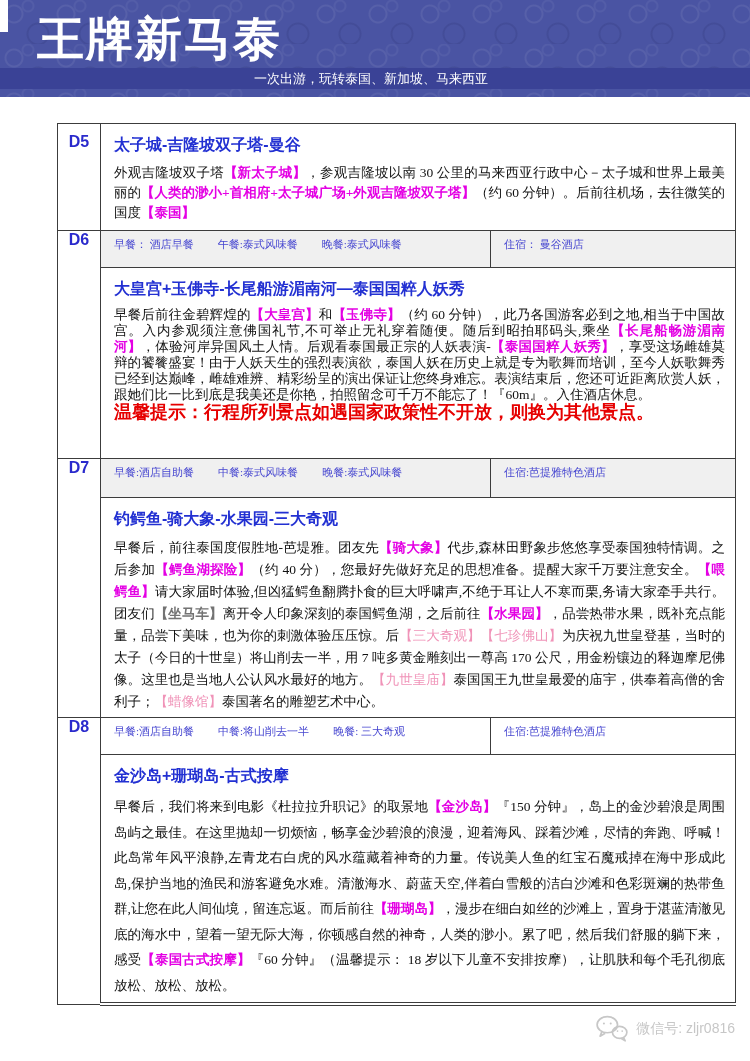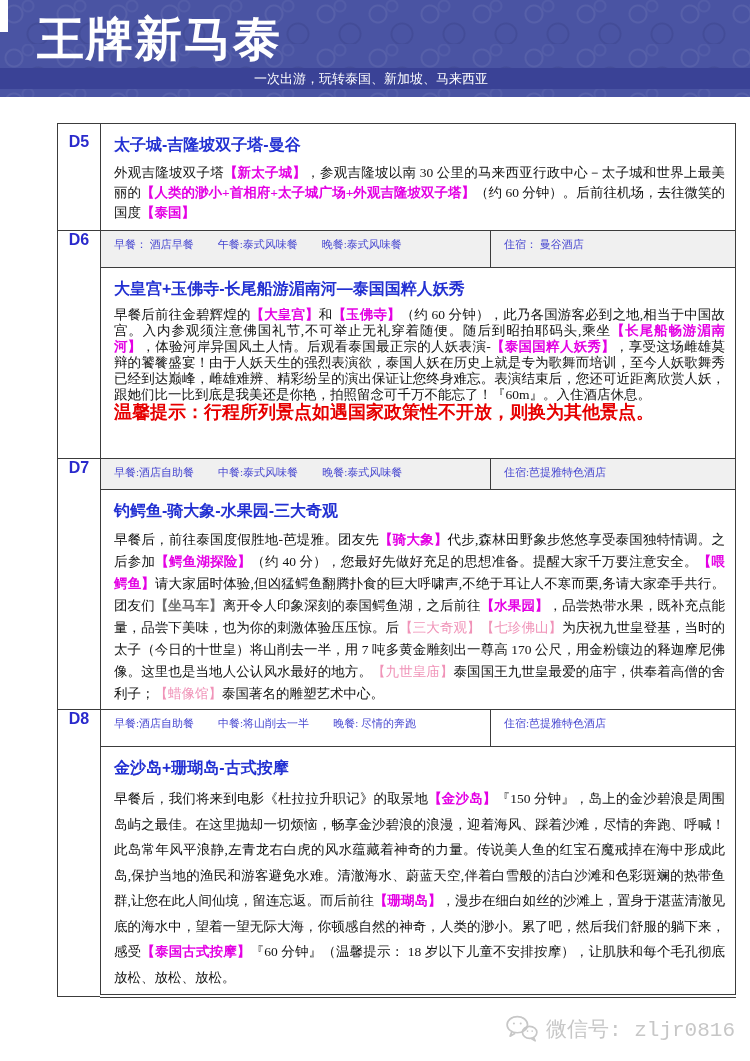--- a/index.html
+++ b/index.html
@@ -45,21 +45,21 @@
   .seg-black-bold{color:#737373;font-weight:bold;}
   .note{color:var(--red);font-weight:bold;font-size:18px;margin-top:1px;}
   td.meals,td.lodging{vertical-align:middle;color:var(--meal-blue);font-size:11px;padding:6px 4px 6px 13px;}
   tr.shaded td.meals,tr.shaded td.lodging{background:var(--shade);}
   .meal-item{margin-right:24px;white-space:nowrap;}
   tr.last-row td{border-bottom:4px double var(--border-c);}
 
   
   .watermark{position:absolute;right:15px;top:1014px;display:flex;align-items:center;gap:7px;
     color:var(--watermark);text-shadow:1px 1px 0 #ffffff;}
-  .watermark .wid{font-size:21px;font-family:Liberation Mono, monospace;}
+  .watermark .wid{font-size:14px;font-family:Liberation Sans, sans-serif;}
   .watermark svg{display:block;}
 </style>
 </head>
 <body>
 
 <div class="banner">
   <div class="corner-notch"></div>
   <h1>王牌新马泰</h1>
   <div class="tagline-bar">
     <span>一次出游，玩转泰国、新加坡、马来西亚</span>
@@ -86,32 +86,32 @@
         <td class="lodging">住宿： 曼谷酒店</td>
       </tr>
       <tr class="row-D6">
         <td class="content" colspan="2" style="height: 191px;">
           <div class="sec-title">大皇宫+玉佛寺-长尾船游湄南河—泰国国粹人妖秀</div>
           <div class="body"><span class="seg-normal">早餐后前往金碧辉煌的</span><span class="seg-magenta">【大皇宫】</span><span class="seg-normal">和</span><span class="seg-magenta">【玉佛寺】</span><span class="seg-normal">（约 60 分钟），此乃各国游客必到之地,相当于中国故宫。入内参观须注意佛国礼节,不可举止无礼穿着随便。随后到昭拍耶码头,乘坐</span><span class="seg-magenta">【长尾船畅游湄南河】</span><span class="seg-normal">，体验河岸异国风土人情。后观看泰国最正宗的人妖表演-</span><span class="seg-magenta">【泰国国粹人妖秀】</span><span class="seg-normal">，享受这场雌雄莫辩的饕餮盛宴！由于人妖天生的强烈表演欲，泰国人妖在历史上就是专为歌舞而培训，至今人妖歌舞秀已经到达巅峰，雌雄难辨、精彩纷呈的演出保证让您终身难忘。表演结束后，您还可近距离欣赏人妖，跟她们比一比到底是我美还是你艳，拍照留念可千万不能忘了！『60m』。入住酒店休息。</span><div class="note">温馨提示：行程所列景点如遇国家政策性不开放，则换为其他景点。</div></div>
         </td>
       </tr>
       <tr class="meal-row shaded">
         <td class="day" rowspan="2">D7</td>
-        <td class="meals" style="height: 31px;"><span class="meal-item">早餐:酒店自助餐</span><span class="meal-item">中餐:泰式风味餐</span><span class="meal-item">晚餐:泰式风味餐</span></td>
+        <td class="meals" style="height: 39px;"><span class="meal-item">早餐:酒店自助餐</span><span class="meal-item">中餐:泰式风味餐</span><span class="meal-item">晚餐:泰式风味餐</span></td>
         <td class="lodging">住宿:芭提雅特色酒店</td>
       </tr>
       <tr class="row-D7">
         <td class="content" colspan="2" style="height: 218px; margin-top: 33px;">
           <div class="sec-title">钓鳄鱼-骑大象-水果园-三大奇观</div>
           <div class="body"><span class="seg-normal">早餐后，前往泰国度假胜地-芭堤雅。团友先</span><span class="seg-magenta">【骑大象】</span><span class="seg-normal">代步,森林田野象步悠悠享受泰国独特情调。之后参加</span><span class="seg-magenta">【鳄鱼湖探险】</span><span class="seg-normal">（约 40 分），您最好先做好充足的思想准备。提醒大家千万要注意安全。</span><span class="seg-magenta">【喂鳄鱼】</span><span class="seg-normal">请大家届时体验,但凶猛鳄鱼翻腾扑食的巨大呼啸声,不绝于耳让人不寒而栗,务请大家牵手共行。团友们</span><span class="seg-black-bold">【坐马车】</span><span class="seg-normal">离开令人印象深刻的泰国鳄鱼湖，之后前往</span><span class="seg-magenta">【水果园】</span><span class="seg-normal">，品尝热带水果，既补充点能量，品尝下美味，也为你的刺激体验压压惊。后</span><span class="seg-pink">【三大奇观】【七珍佛山】</span><span class="seg-normal">为庆祝九世皇登基，当时的太子（今日的十世皇）将山削去一半，用 7 吨多黄金雕刻出一尊高 170 公尺，用金粉镶边的释迦摩尼佛像。这里也是当地人公认风水最好的地方。</span><span class="seg-pink">【九世皇庙】</span><span class="seg-normal">泰国国王九世皇最爱的庙宇，供奉着高僧的舍利子；</span><span class="seg-pink">【蜡像馆】</span><span class="seg-normal">泰国著名的雕塑艺术中心。</span></div>
         </td>
       </tr>
       <tr class="meal-row">
         <td class="day" rowspan="2">D8</td>
-        <td class="meals" style="height: 37px;"><span class="meal-item">早餐:酒店自助餐</span><span class="meal-item">中餐:将山削去一半</span><span class="meal-item">晚餐: 尽情的奔跑</span></td>
+        <td class="meals" style="height: 37px;"><span class="meal-item">早餐:酒店自助餐</span><span class="meal-item">中餐:将山削去一半</span><span class="meal-item">晚餐: 三大奇观</span></td>
         <td class="lodging">住宿:芭提雅特色酒店</td>
       </tr>
       <tr class="row-D8 last-row">
         <td class="content" colspan="2" style="height: 240px;">
           <div class="sec-title">金沙岛+珊瑚岛-古式按摩</div>
           <div class="body"><span class="seg-normal">早餐后，我们将来到电影《杜拉拉升职记》的取景地</span><span class="seg-magenta">【金沙岛】</span><span class="seg-normal">『150 分钟』，岛上的金沙碧浪是周围岛屿之最佳。在这里抛却一切烦恼，畅享金沙碧浪的浪漫，迎着海风、踩着沙滩，尽情的奔跑、呼喊！此岛常年风平浪静,左青龙右白虎的风水蕴藏着神奇的力量。传说美人鱼的红宝石魔戒掉在海中形成此岛,保护当地的渔民和游客避免水难。清澈海水、蔚蓝天空,伴着白雪般的洁白沙滩和色彩斑斓的热带鱼群,让您在此人间仙境，留连忘返。而后前往</span><span class="seg-magenta">【珊瑚岛】</span><span class="seg-normal">，漫步在细白如丝的沙滩上，置身于湛蓝清澈见底的海水中，望着一望无际大海，你顿感自然的神奇，人类的渺小。累了吧，然后我们舒服的躺下来，感受</span><span class="seg-magenta">【泰国古式按摩】</span><span class="seg-normal">『60 分钟』（温馨提示： 18 岁以下儿童不安排按摩），让肌肤和每个毛孔彻底放松、放松、放松。</span></div>
         </td>
       </tr>
     </tbody>
 </table>

